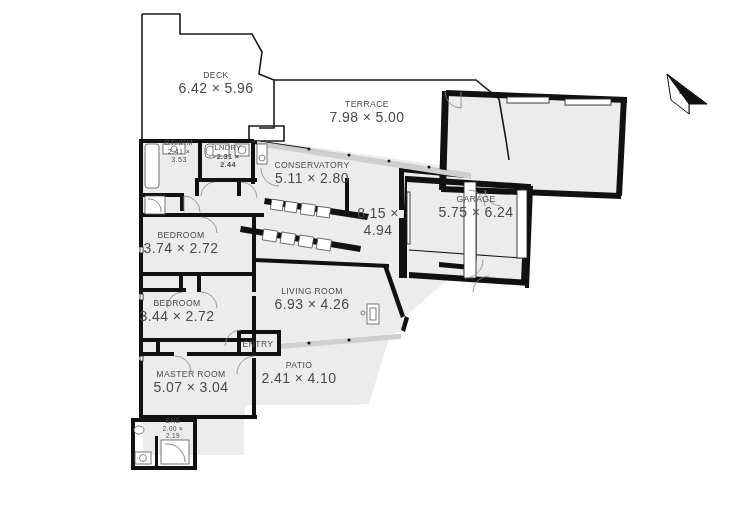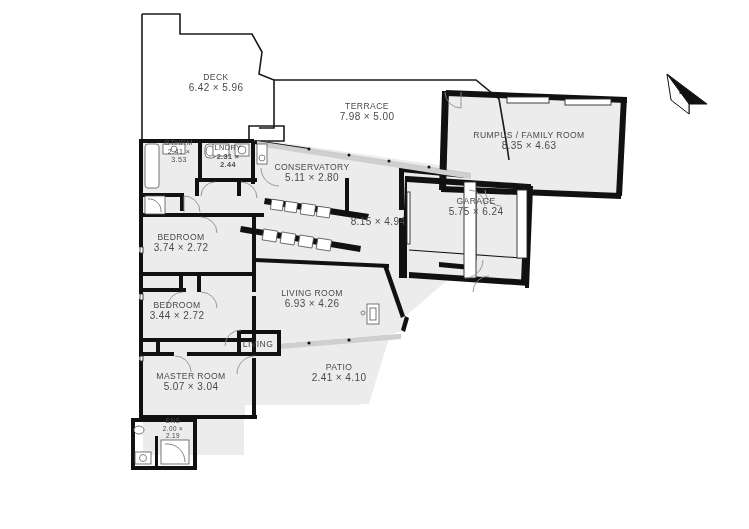--- a/index.html
+++ b/index.html
@@ -43,21 +43,21 @@
     position: absolute;
     text-align: center;
     color: #4a4a4a;
     font-family: "Liberation Sans", sans-serif;
     letter-spacing: 0.4px;
     line-height: 1.18;
     white-space: nowrap;
     pointer-events: none;
   }
   .lbl .nm { display: block; font-size: 8.6px; }
-  .lbl .dm { display: block; font-size: 10px; }
+  .lbl .dm { display: block; font-size: 14px; }
   .lbl.small .nm { font-size: 7.4px; }
   .lbl.small .dm { font-size: 7.2px; }
   .lbl.tiny .nm { font-size: 6.6px; }
   .lbl.tiny .dm { font-size: 6.4px; }
 
   
   #footer { position: absolute; left: 0; top: 462px; width: 749px; height: 67px; }
 </style>
 </head>
 <body>
@@ -275,24 +275,20 @@
   <div class="lbl" style="left:207px; top:83px; transform:translate(-50%,-50%);">
     <span class="nm">DECK</span>
     <span class="dm">6.42 × 5.96</span>
   </div>
 
   <div class="lbl" style="left:358px; top:112px; transform:translate(-50%,-50%);">
     <span class="nm">TERRACE</span>
     <span class="dm">7.98 × 5.00</span>
   </div>
 
-  <div class="lbl" style="left:520px; top:141px; transform:translate(-50%,-50%);">
-    <span class="nm">RUMPUS / FAMILY ROOM</span>
-    <span class="dm">8.35 × 4.63</span>
-  </div>
 
   <div class="lbl small" style="left:170px; top:152px; transform:translate(-50%,-50%);">
     <span class="nm">BTHRM</span>
     <span class="dm" style="display:block; width:30px; margin:0 auto; white-space:normal;">2.41 × 3.53</span>
   </div>
 
   <div class="lbl small" style="left:219px; top:157px; transform:translate(-50%,-50%);">
     <span class="nm">LNDRY</span>
     <span class="dm" style="display:block; width:28px; margin:0 auto; white-space:normal;font-weight:bold;">2.31 × 2.44</span>
   </div>
@@ -320,24 +316,24 @@
     <span class="nm">LIVING ROOM</span>
     <span class="dm">6.93 × 4.26</span>
   </div>
 
   <div class="lbl" style="left:168px; top:311px; transform:translate(-50%,-50%);">
     <span class="nm">BEDROOM</span>
     <span class="dm">3.44 × 2.72</span>
   </div>
 
   <div class="lbl" style="left:249px; top:344px; transform:translate(-50%,-50%);">
-    <span class="nm">LIVING</span>
-  </div>
-
-  <div class="lbl" style="left:290px; top:373px; transform:translate(-50%,-50%);margin-left:40px;">
+    <span class="nm">ENTRY</span>
+  </div>
+
+  <div class="lbl" style="left:290px; top:373px; transform:translate(-50%,-50%);">
     <span class="nm">PATIO</span>
     <span class="dm">2.41 × 4.10</span>
   </div>
 
   <div class="lbl" style="left:182px; top:382px; transform:translate(-50%,-50%);">
     <span class="nm">MASTER ROOM</span>
     <span class="dm">5.07 × 3.04</span>
   </div>
 
   <div class="lbl tiny" style="left:164px; top:428px; transform:translate(-50%,-50%);">

